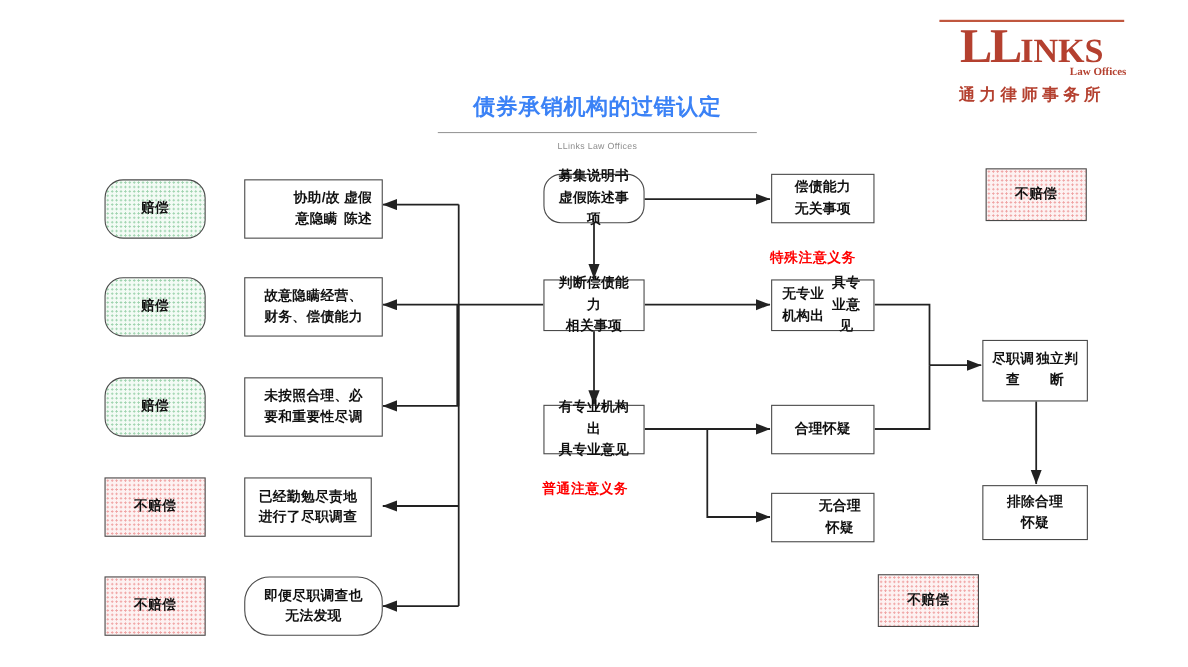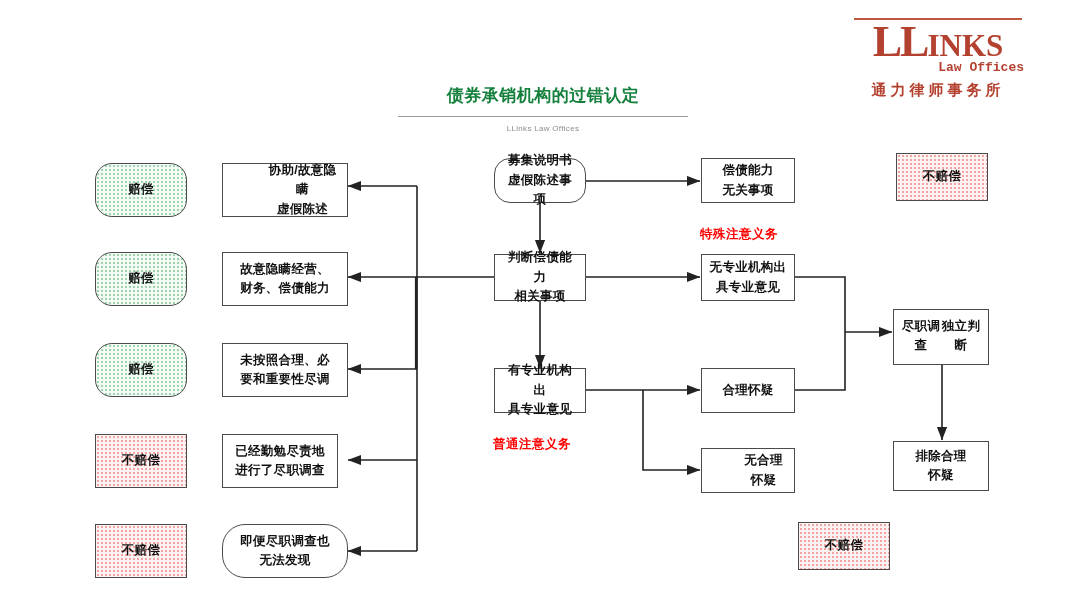--- a/index.html
+++ b/index.html
@@ -8,26 +8,26 @@
     font-family:"Liberation Sans","DejaVu Sans",sans-serif;
   }
   #stage{position:absolute;inset:0;width:1080px;height:606px;}
 
   
   .logo{position:absolute;right:52px;top:18px;width:180px;text-align:center;color:#b4402f;}
   .logo-rule{height:2px;background:#c0573f;margin:0 6px 1px 6px;}
   .logo-main{display:flex;align-items:baseline;justify-content:center;line-height:.95;}
   .logo-ll{font-family:"Liberation Serif","DejaVu Serif",serif;font-size:44px;font-weight:700;letter-spacing:-2px;}
   .logo-inks{font-family:"Liberation Serif","DejaVu Serif",serif;font-size:31px;font-weight:700;letter-spacing:0px;}
-  .logo-sub{font-family:Liberation Mono, monospace;font-size:13px;font-weight:700;text-align:right;margin:-3px 4px 0 0;}
+  .logo-sub{font-family:Liberation Serif, serif;font-size:10px;font-weight:700;text-align:right;margin:-3px 4px 0 0;}
   .logo-cn{font-family:"DejaVu Sans",sans-serif;font-size:15px;font-weight:700;letter-spacing:4px;margin-top:6px;}
 
   
   .title-wrap{position:absolute;left:398px;top:84px;width:290px;text-align:center;}
-  .title{font-size:17px;font-weight:700;color:#15803d;letter-spacing:.5px;}
+  .title{font-size:20px;font-weight:700;color:#3b82f6;letter-spacing:.5px;}
   .title-rule{height:1px;background:#9a9a9a;margin:9px 0 7px 0;}
   .title-sub{font-size:8px;color:#8d8d8d;letter-spacing:.3px;}
 
   
   .node{position:absolute;box-sizing:border-box;border:1.4px solid #4a4a4a;background:#fff;
         display:flex;align-items:center;justify-content:center;text-align:center;
         font-size:12.5px;font-weight:700;color:#111;line-height:1.55;letter-spacing:.3px;}
   .node.pad{padding:0 7px;}
 
   .fill-green{
@@ -116,21 +116,21 @@
   <div class="node fill-green" style="left:95px;top:343px;width:92px;height:54px;">
     <span class="cap">赔偿</span>
   </div>
   <div class="node fill-pink" style="left:95px;top:434px;width:92px;height:54px;">
     <span class="cap">不赔偿</span>
   </div>
   <div class="node fill-pink" style="left:95px;top:524px;width:92px;height:54px;">
     <span class="cap">不赔偿</span>
   </div>
 
-  <div class="node pad" style="left:222px;top:163px;width:126px;height:54px;flex-direction:column;padding-left:42px;">
+  <div class="node pad" style="left:222px;top:163px;width:126px;height:54px;padding-left:42px;">
     <span>协助/故意隐瞒</span>
     <span>虚假陈述</span>
   </div>
   <div class="node pad" style="left:222px;top:252px;width:126px;height:54px;flex-direction:column;">
     <span>故意隐瞒经营、</span>
     <span>财务、偿债能力</span>
   </div>
   <div class="node pad" style="left:222px;top:343px;width:126px;height:54px;flex-direction:column;">
     <span>未按照合理、必</span>
     <span>要和重要性尽调</span>
@@ -154,21 +154,21 @@
   </div>
   <div class="node pad" style="left:494px;top:368px;width:92px;height:45px;flex-direction:column;">
     <span>有专业机构出</span>
     <span>具专业意见</span>
   </div>
 
   <div class="node pad" style="left:701px;top:158px;width:94px;height:45px;flex-direction:column;">
     <span>偿债能力</span>
     <span>无关事项</span>
   </div>
-  <div class="node pad" style="left:701px;top:254px;width:94px;height:47px;flex-direction:column;">
+  <div class="node pad" style="left:701px;top:254px;width:94px;height:47px;">
     <span>无专业机构出</span>
     <span>具专业意见</span>
   </div>
   <div class="node pad" style="left:701px;top:368px;width:94px;height:45px;">
     <span>合理怀疑</span>
   </div>
   <div class="node pad" style="left:701px;top:448px;width:94px;height:45px;padding-left:38px;">
     <span>无合理怀疑</span>
   </div>
 

